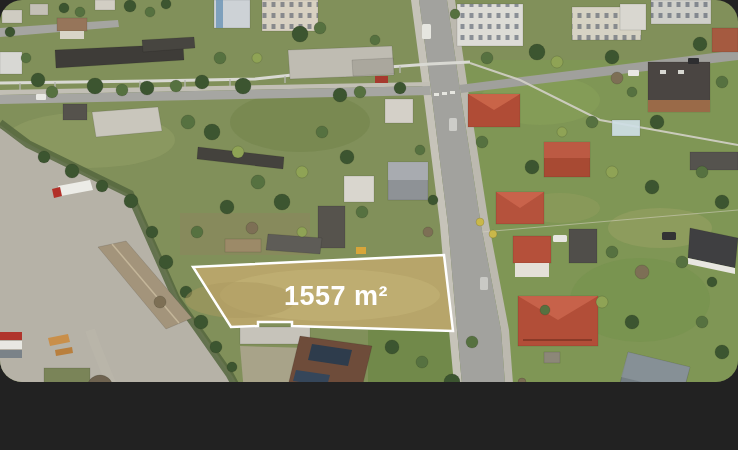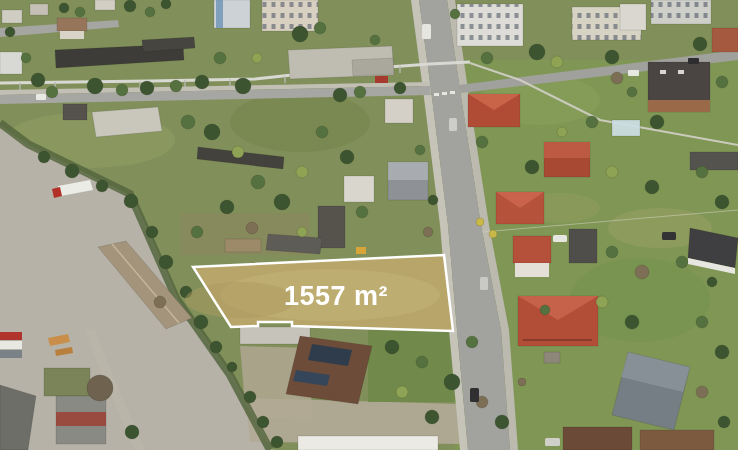--- a/index.html
+++ b/index.html
@@ -1,18 +1,19 @@
 <!DOCTYPE html>
 <html><head>
 <meta charset="utf-8">
 <style>
   html,body{margin:0;padding:0;background:#222;}
   .stage{
-    position:relative;width:738px;height:450px;overflow:hidden;
+    position:relative;width:738px;height:382px;overflow:hidden;
     font-family:"Liberation Sans","DejaVu Sans",sans-serif;
+    border-radius:22px;
   }
   .stage svg{display:block;width:738px;height:450px;}
   .area-label{
     font-family:"Liberation Sans","DejaVu Sans",sans-serif;
     font-weight:bold;font-size:27px;letter-spacing:.5px;
     paint-order:stroke;
   }
   .bldg{stroke:rgba(0,0,0,.18);stroke-width:.6;}
 </style>
 </head>

